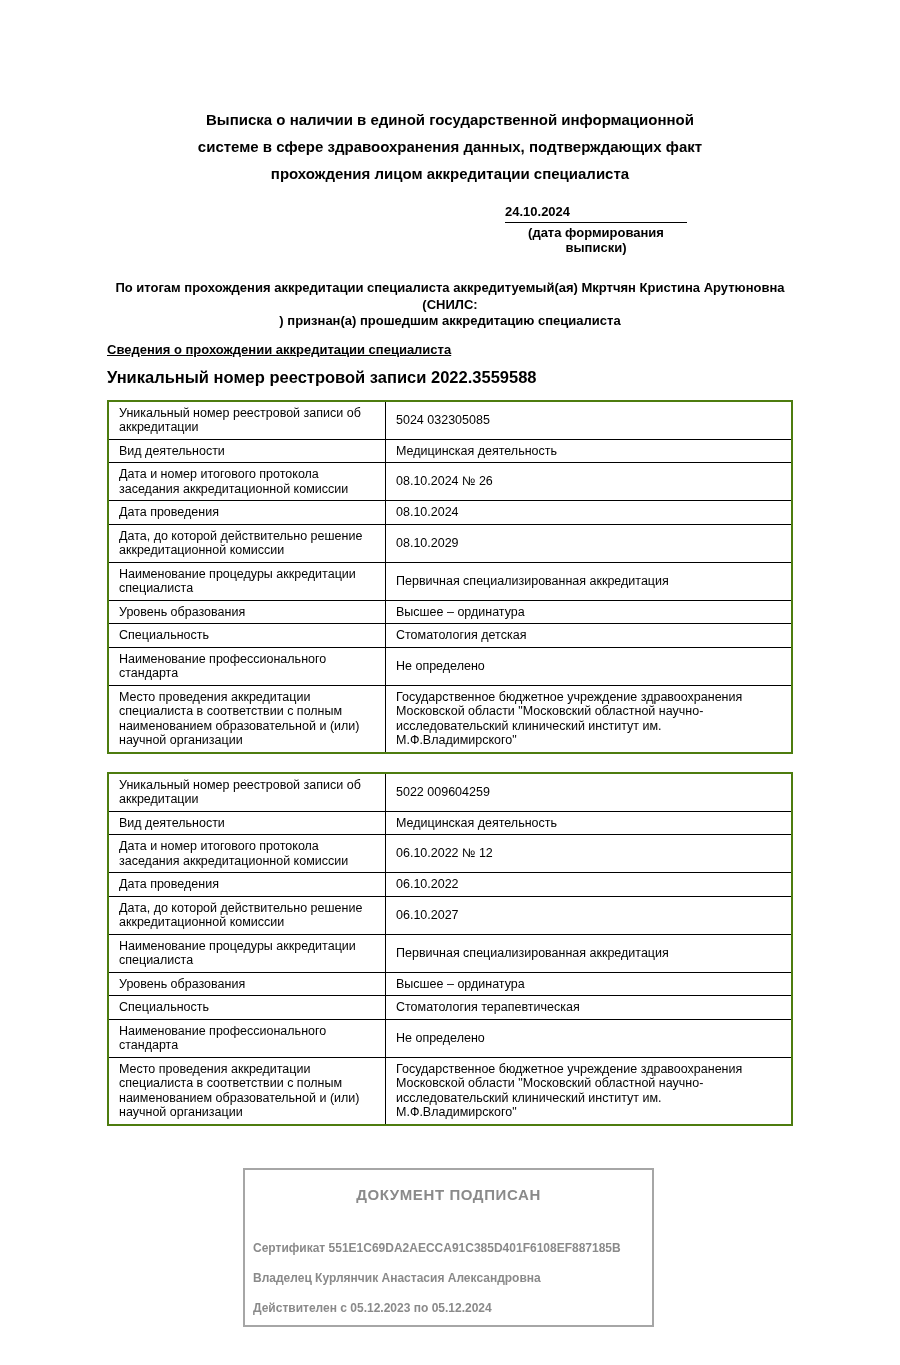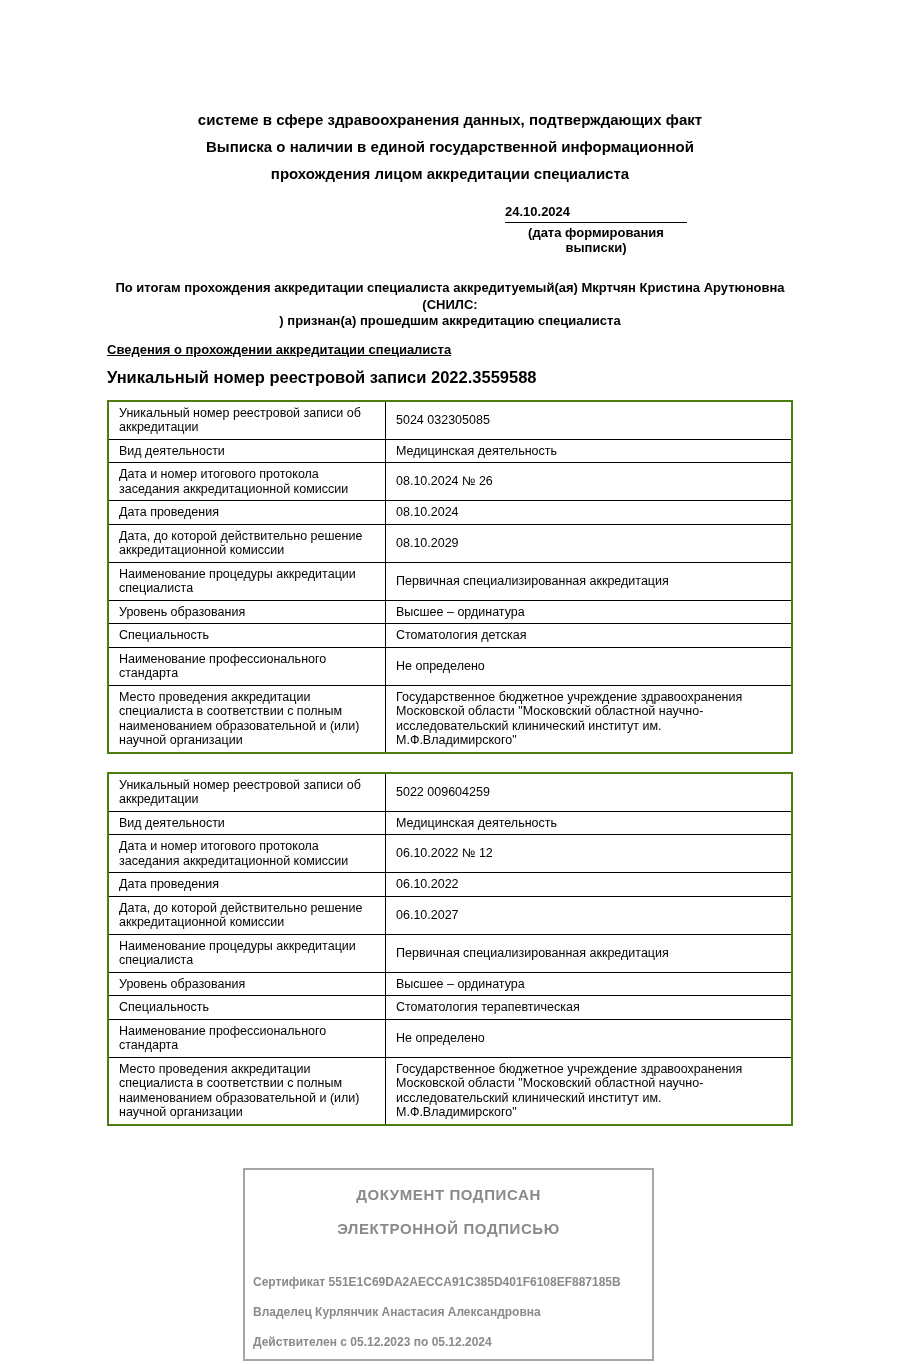--- a/index.html
+++ b/index.html
@@ -88,22 +88,22 @@
   .sig-line { font-weight: bold; font-size: 12px; margin-top: 16px; }
   .sig-line.first { margin-top: 38px; }
 </style>
 </head>
 <body>
 
 <div class="page">
   <div class="content">
 
     <div class="doc-title">
+      <div>Выписка о наличии в единой государственной информационной</div>
       <div>системе в сфере здравоохранения данных, подтверждающих факт</div>
-      <div>Выписка о наличии в единой государственной информационной</div>
       <div>прохождения лицом аккредитации специалиста</div>
     </div>
 
     <div class="date-block">
       <div class="date-value">24.10.2024</div>
       <div class="date-caption">(дата формирования выписки)</div>
     </div>
 
     <div class="intro">
       <div>По итогам прохождения аккредитации специалиста аккредитуемый(ая) Мкртчян Кристина Арутюновна (СНИЛС:</div>
@@ -217,20 +217,19 @@
 
   <tr>
     <th>Место проведения аккредитации специалиста в соответствии с полным наименованием образовательной и (или) научной организации</th>
     <td>Государственное бюджетное учреждение здравоохранения Московской области "Московский областной научно-исследовательский клинический институт им. М.Ф.Владимирского"</td>
   </tr>
 </tbody>
     </table>
 
     <div class="sig-box">
       <div class="sig-title">ДОКУМЕНТ ПОДПИСАН</div>
-      <div class="sig-title">ЭЛЕКТРОННОЙ ПОДПИСЬЮ</div>
       <div class="sig-line first">Сертификат 551E1C69DA2AECCA91C385D401F6108EF887185B</div>
       <div class="sig-line">Владелец Курлянчик Анастасия Александровна</div>
       <div class="sig-line">Действителен с 05.12.2023 по 05.12.2024</div>
     </div>
 
   </div>
 </div>
 
 </body></html>

